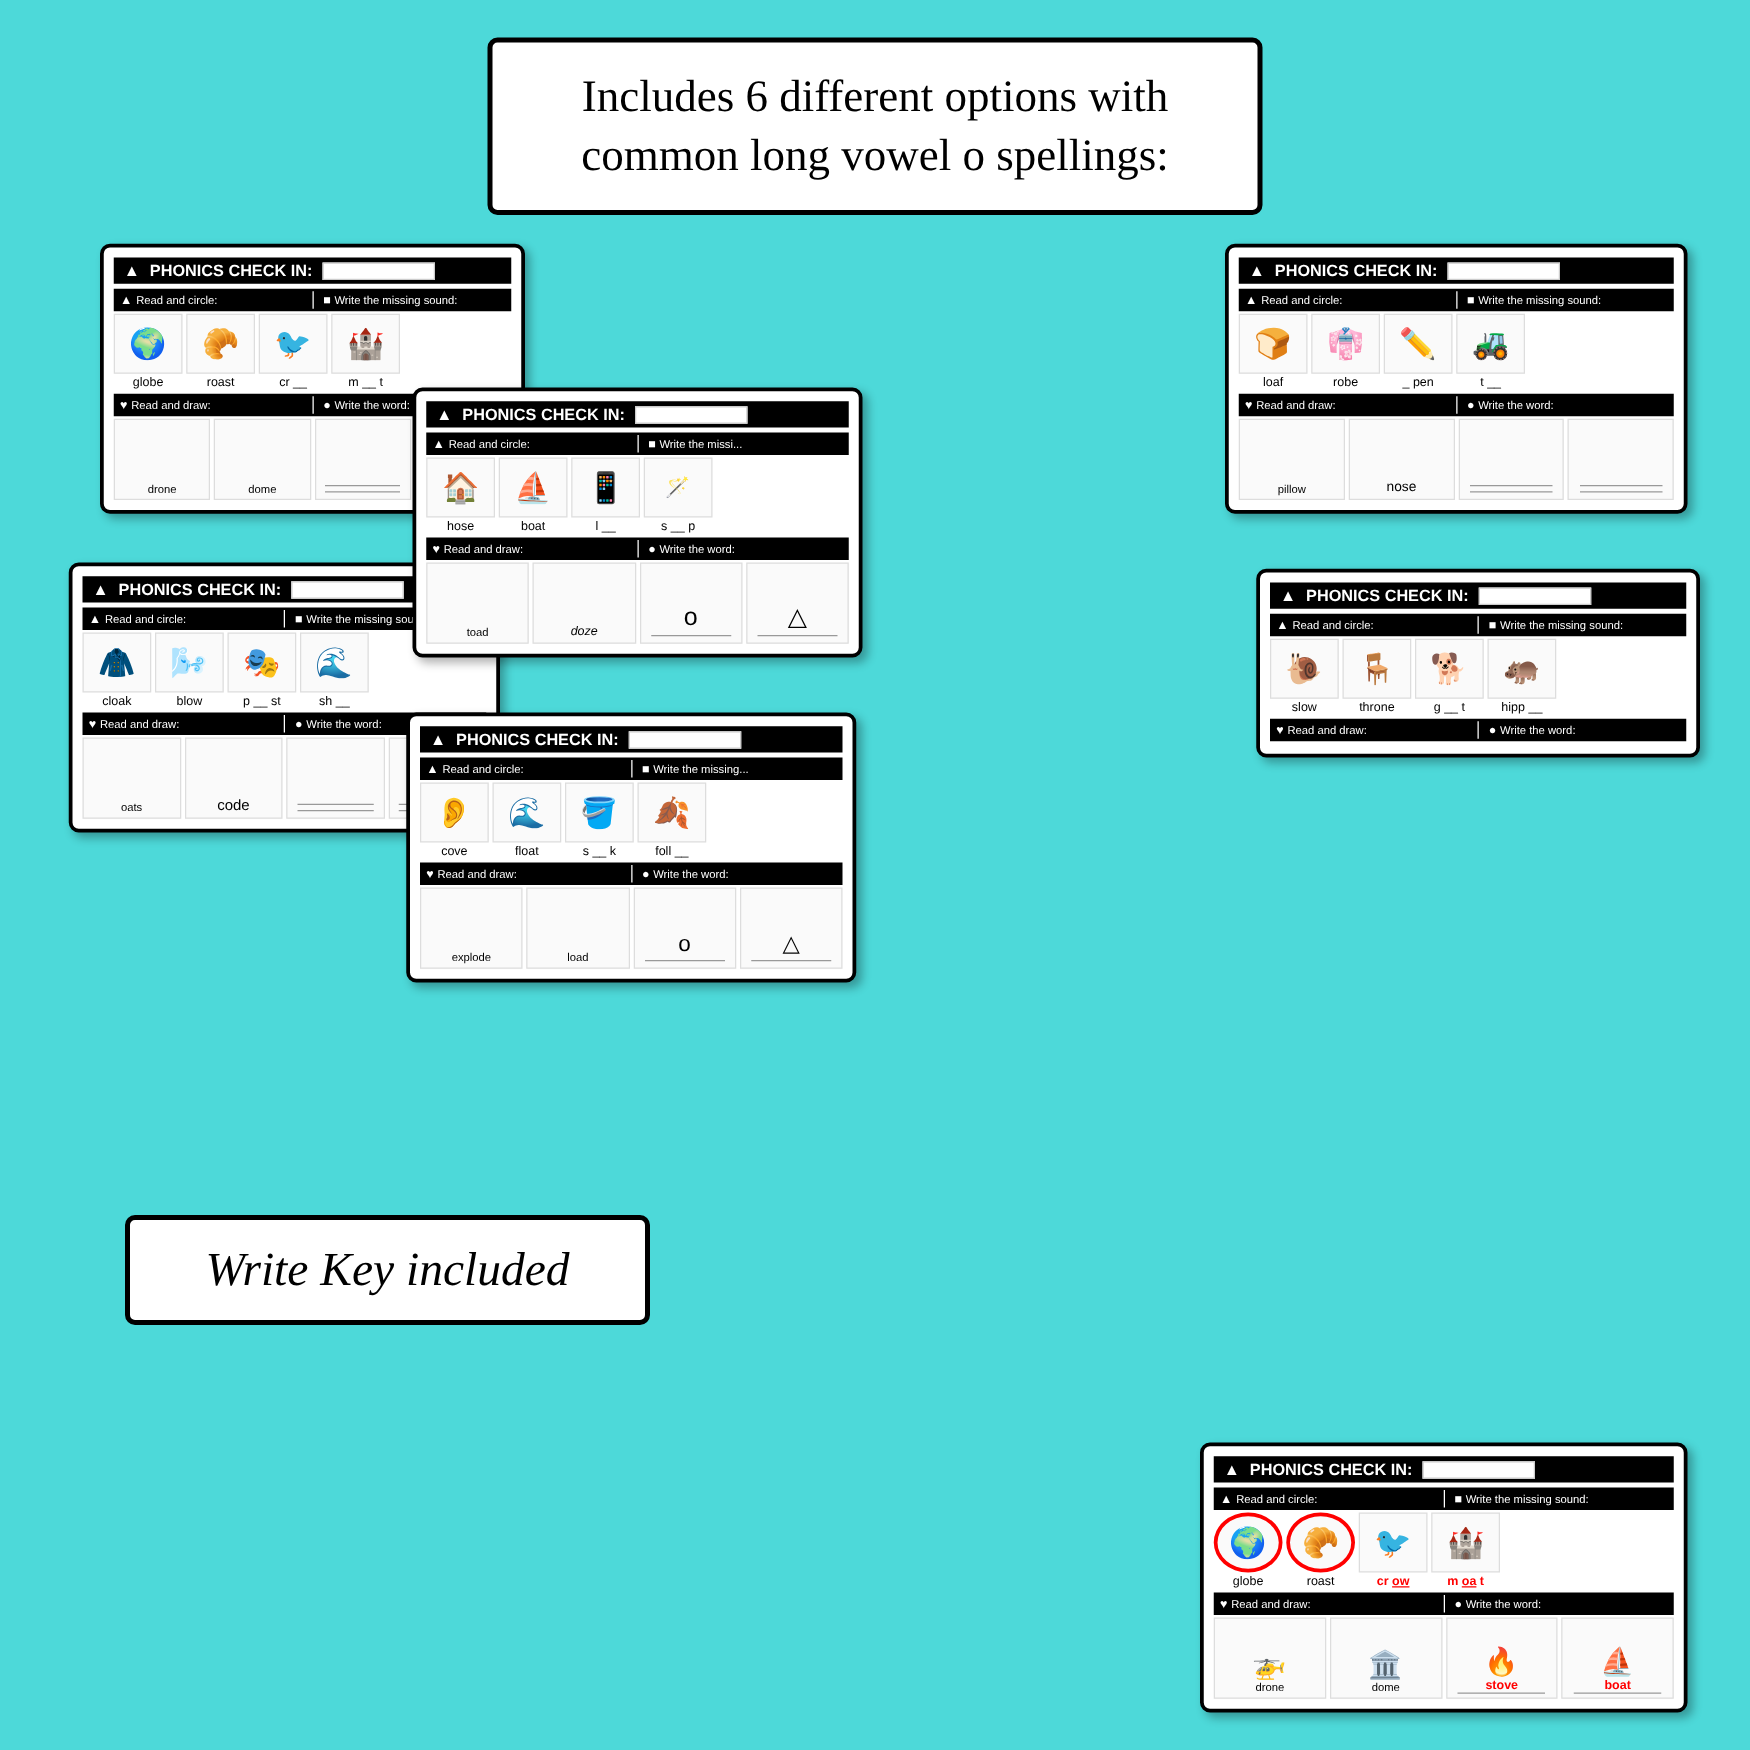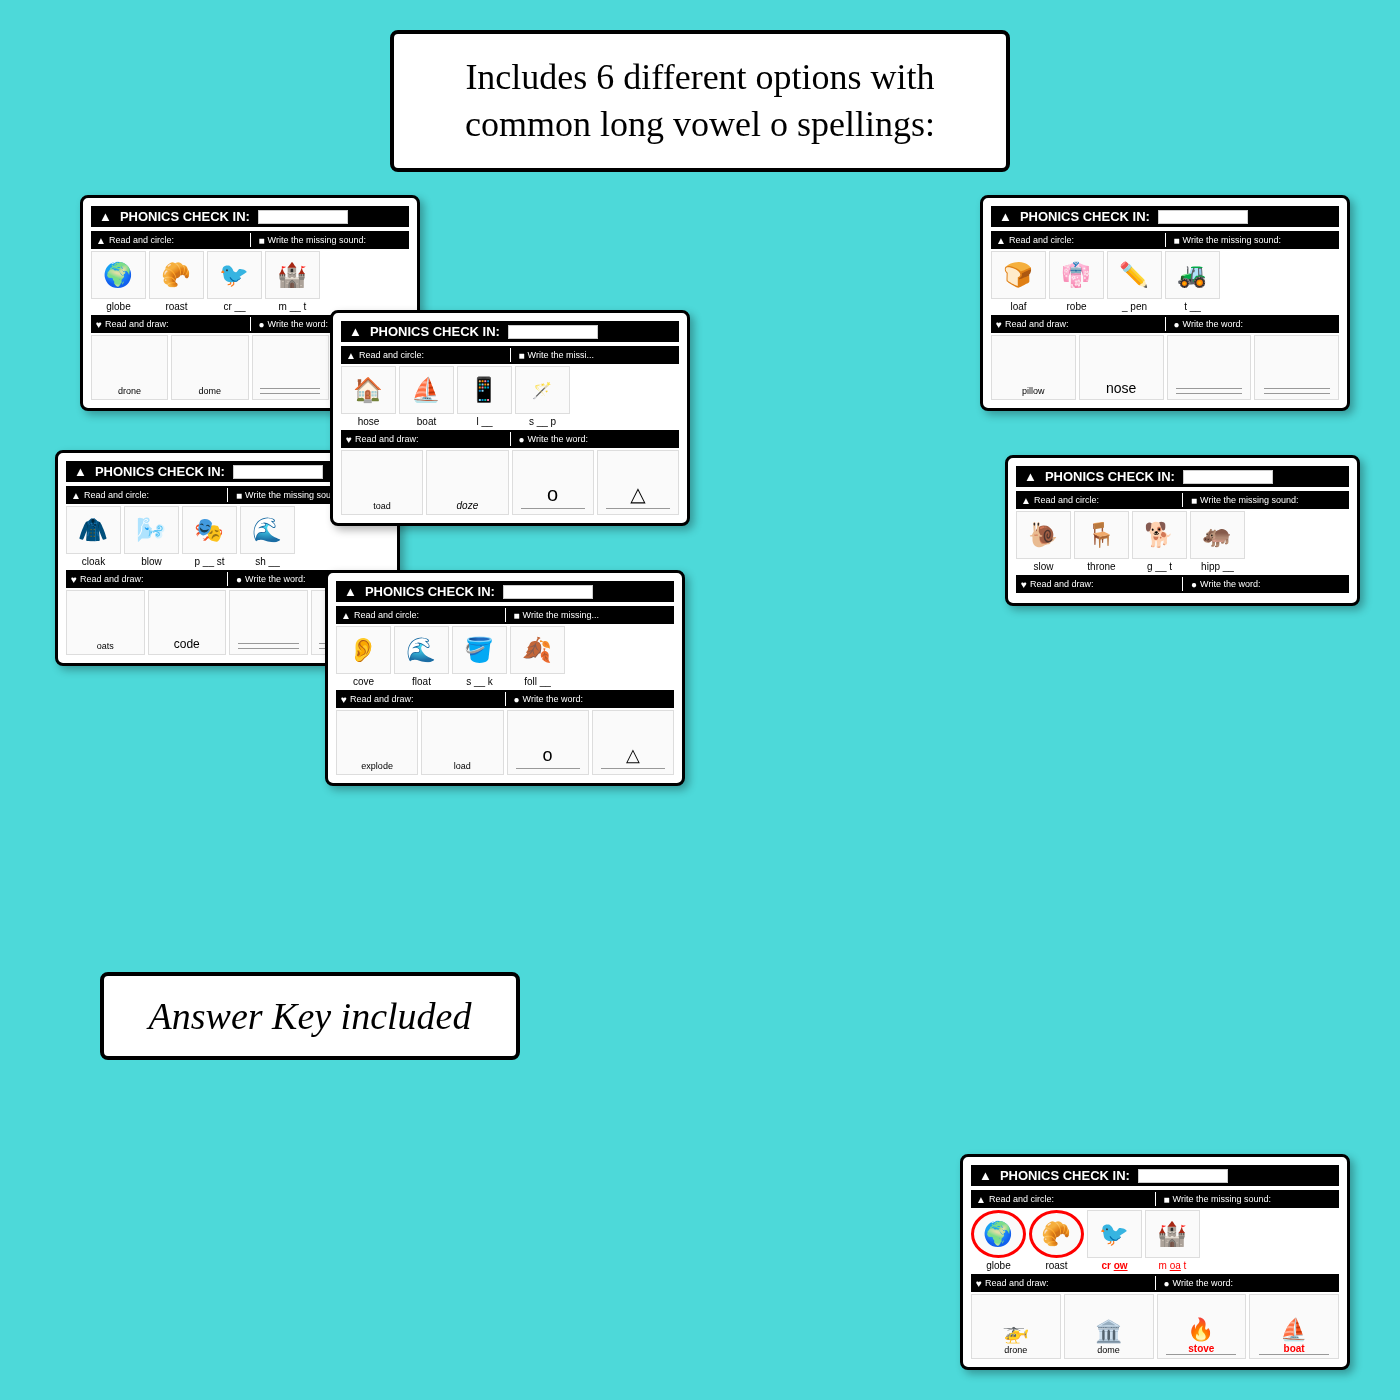--- a/index.html
+++ b/index.html
@@ -332,21 +332,21 @@
     <div class="right-part">
       <span>●</span>
       <span style="font-size:9px;">Write the word:</span>
     </div>
   </div>
   <div class="draw-write-row">
     <div class="draw-cell">
       <span style="font-size:9px;">pillow</span>
     </div>
     <div class="draw-cell">
-      <span style="font-size:14px;">nose</span>
+      <span style="font-size:11px;">nose</span>
     </div>
     <div class="write-cell">
       <div style="width:80%;border-bottom:1px solid #999;margin:2px 0;"></div>
       <div style="width:80%;border-bottom:1px solid #999;margin:2px 0;"></div>
     </div>
     <div class="write-cell">
       <div style="width:80%;border-bottom:1px solid #999;margin:2px 0;"></div>
       <div style="width:80%;border-bottom:1px solid #999;margin:2px 0;"></div>
     </div>
   </div>
@@ -586,21 +586,21 @@
     </div>
     <div class="divider"></div>
     <div class="right-part">
       <span>●</span>
       <span style="font-size:9px;">Write the word:</span>
     </div>
   </div>
 </div>
 
 <div class="answer-key-banner">
-  <h2>Answer Key included</h2>
+  <h2>Write Key included</h2>
 </div>
 
 <div class="card-answer">
   <div class="card-header">
     <span>▲</span>
     <span>PHONICS CHECK IN:</span>
     <div style="background:white;width:90px;height:14px;border:1px solid #ccc;"></div>
   </div>
   <div class="section-bar">
     <div class="left-part">
@@ -621,21 +621,21 @@
     <div class="img-item">
       <div class="box" style="border: 3px solid red; border-radius: 50%;">🥐</div>
       <div class="lbl">roast</div>
     </div>
     <div class="img-item">
       <div class="box">🐦</div>
       <div class="lbl" style="color:red;font-weight:bold;">cr <u>ow</u></div>
     </div>
     <div class="img-item">
       <div class="box">🏰</div>
-      <div class="lbl" style="color:red;font-weight:normal;">m <u>oa</u> t</div>
+      <div class="lbl" style="color:red;font-weight:bold;">m <u>oa</u> t</div>
     </div>
   </div>
   <div class="section-bar">
     <div class="left-part">
       <span>♥</span>
       <span style="font-size:9px;">Read and draw:</span>
     </div>
     <div class="divider"></div>
     <div class="right-part">
       <span>●</span>

